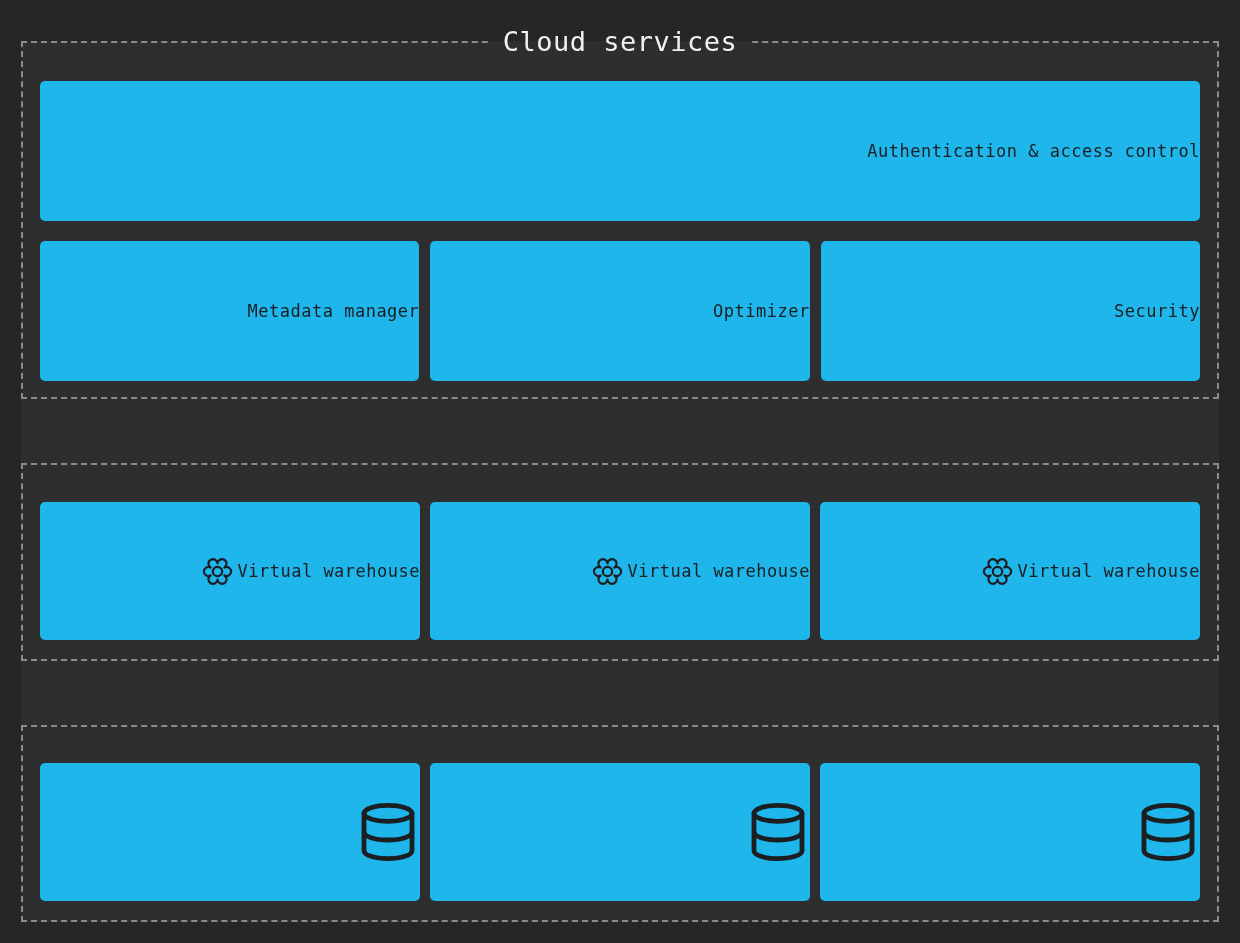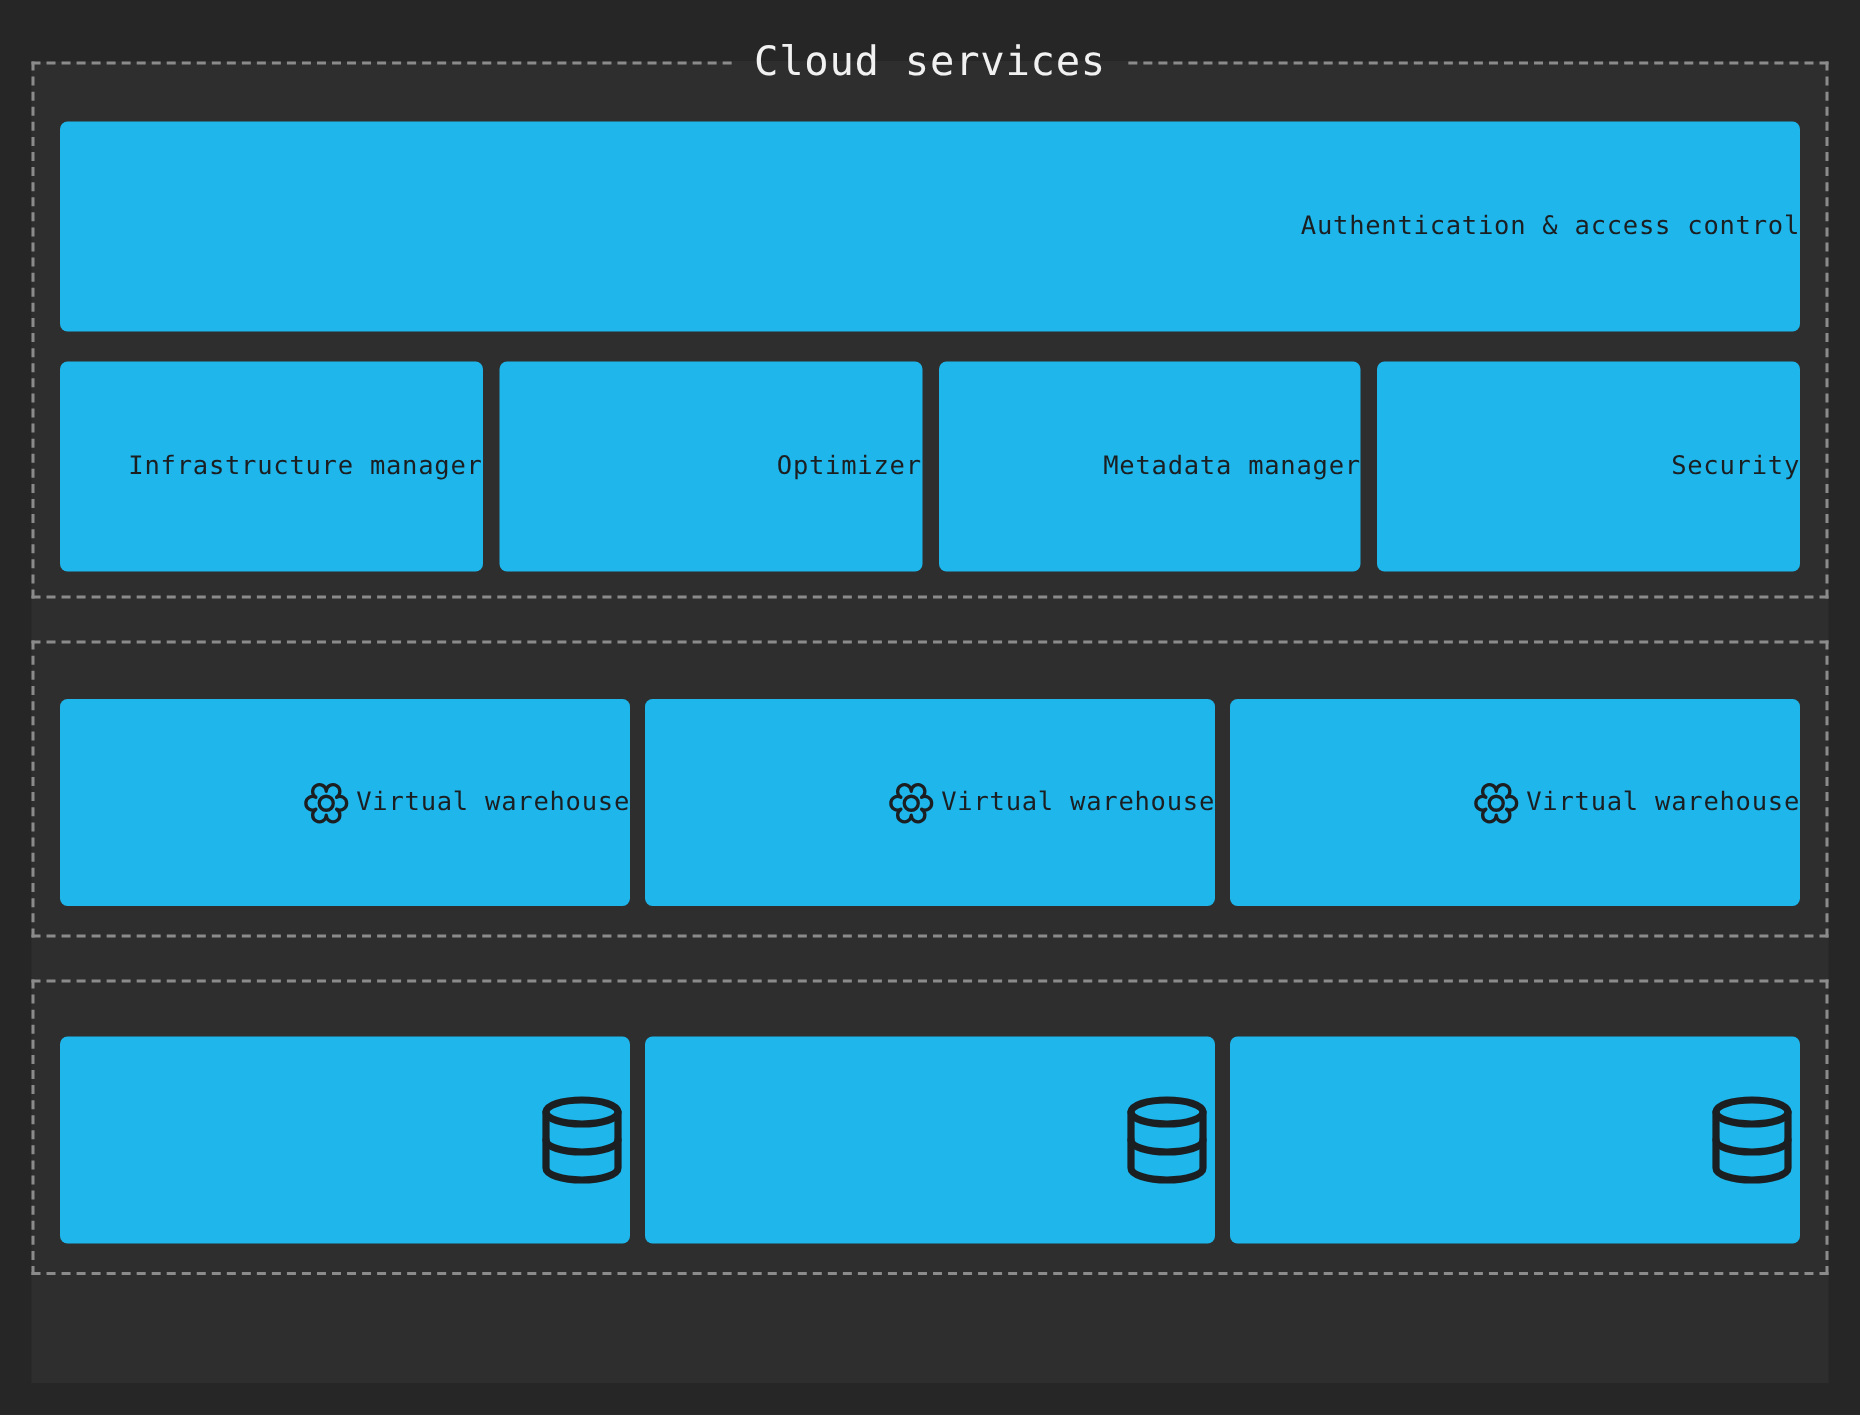--- a/index.html
+++ b/index.html
@@ -18,21 +18,21 @@
     overflow:hidden;
     position:relative;
   }
   .canvas{
     position:absolute;
     left:21px;top:41px;
     width:1198px;height:881px;
     background:var(--canvas_bg);
     display:flex;
     flex-direction:column;
-    gap:28px;
+    gap:64px;
   }
   .group{
     position:relative;
     border:2px dashed var(--dash);
     flex:0 0 auto;
   }
   .g1{height:358px;padding:38px 17px 16px;}
   .g2{height:198px;padding:37px 17px 19px;}
   .g3{height:197px;padding:36px 17px 19px;}
   .group-title{
@@ -79,27 +79,24 @@
 
 <div class="canvas">
 
   <section class="group g1">
     <div class="group-title">Cloud services</div>
     <div class="node wide">
       <span>Authentication &amp; access control</span>
     </div>
     <div class="row row-4">
       <div class="node">
-        <span>Infrastructure manager</span>
+        <span>Metadata manager</span>
       </div>
       <div class="node">
         <span>Optimizer</span>
-      </div>
-      <div class="node">
-        <span>Metadata manager</span>
       </div>
       <div class="node">
         <span>Security</span>
       </div>
     </div>
   </section>
 
   <section class="group g2">
     <div class="row row-3">
       <div class="node stack">

